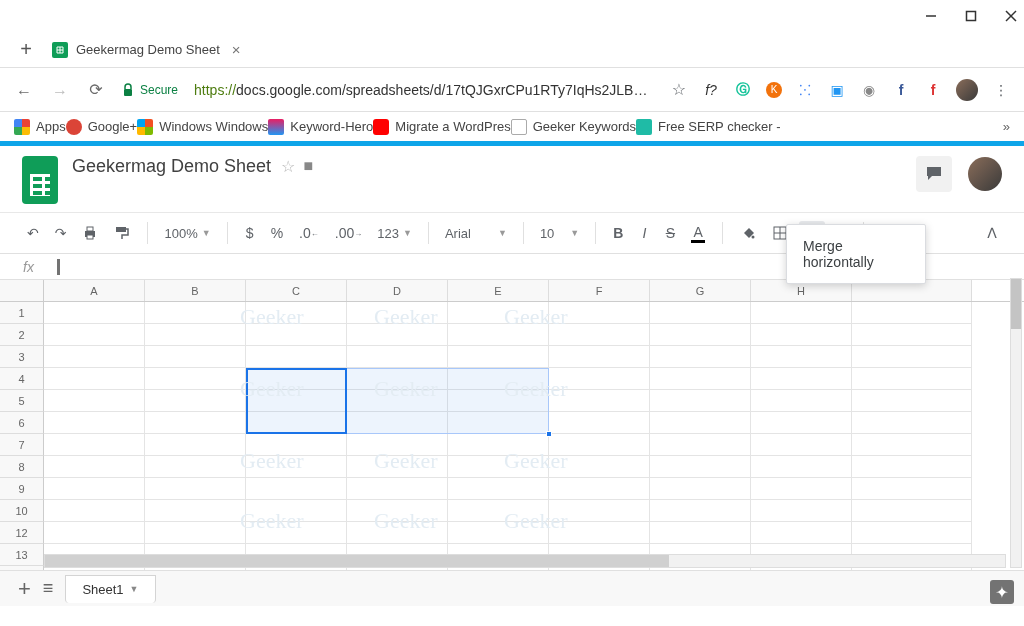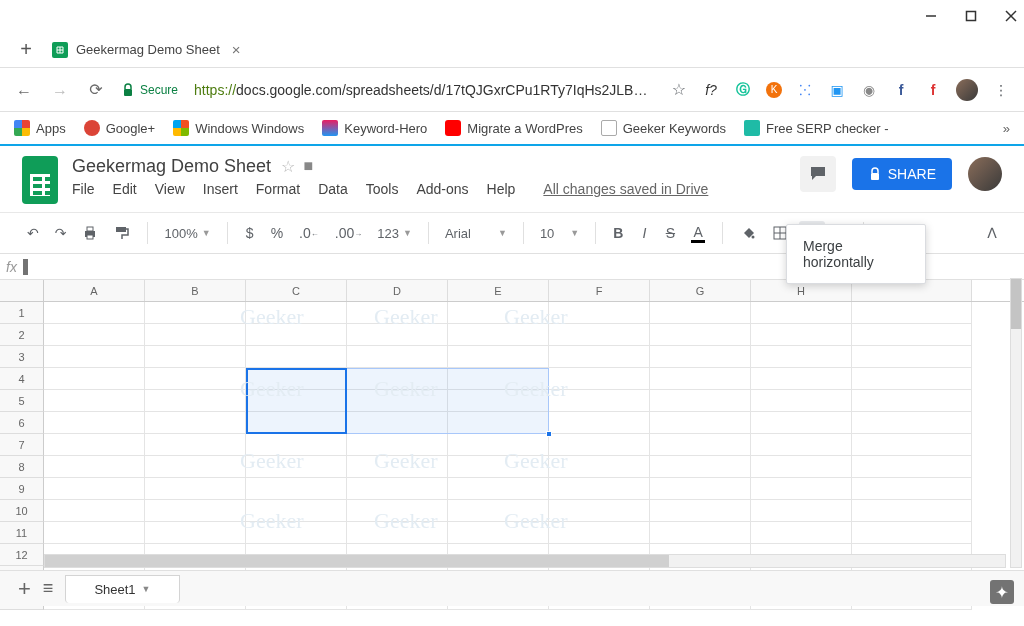--- a/index.html
+++ b/index.html
@@ -12,21 +12,21 @@
 .tab-favicon { width:16px; height:16px; background:#0f9d58; border-radius:2px; display:flex; align-items:center; justify-content:center; }
 .tab-close { color:#777; font-size:15px; margin-left:4px; }
 .url-bar { height:44px; display:flex; align-items:center; padding:0 14px; gap:16px; border-bottom:1px solid #e0e0e0; }
 .nav-arrow,.reload { color:#6b6b6b; width:20px; text-align:center; }
 .nav-arrow.disabled { color:#bdbdbd; }
 .lock { color:#0b8043; font-size:12px; display:flex; align-items:center; gap:6px; }
 .url { flex:1; font-size:14px; color:#333; white-space:nowrap; overflow:hidden; }
 .url .green { color:#4d7c0f; }
 .url-icons { display:flex; gap:14px; align-items:center; }
 .url-icons span { color:#5f6368; width:18px; text-align:center; font-size:14px; }
-.bookmark-bar { height:34px; display:flex; align-items:center; gap:18px; padding:0 14px; border-bottom:2px solid #0ea5e9; font-size:13px; color:#444; }
+.bookmark-bar { height:34px; display:flex; align-items:center; padding:0 14px; border-bottom:5px solid #0ea5e9; font-size:13px; color:#444; }
 .bookmark-bar .bm { display:flex; align-items:center; gap:6px; }
 .bm-ic { width:16px; height:16px; display:inline-block; border-radius:2px; }
 
 .sheets-header { padding:10px 22px 0 22px; display:flex; align-items:flex-start; }
 .sheets-logo { width:36px; height:48px; background:#0f9d58; border-radius:4px; position:relative; margin-right:14px; }
 .sheets-logo::after { content:""; position:absolute; inset:18px 8px 8px 8px; background:repeating-linear-gradient(#fff,#fff 3px,transparent 3px,transparent 7px),repeating-linear-gradient(90deg,#fff,#fff 3px,transparent 3px,transparent 12px); }
 .doc-title-row { display:flex; align-items:center; gap:10px; }
 .doc-title { font-size:18px; color:#414141; }
 .title-icons { color:#b5b5b5; display:flex; gap:8px; }
 .menu-row { display:flex; gap:18px; font-size:14px; color:#444; margin-top:4px; }
@@ -38,40 +38,40 @@
 
 .toolbar { height:42px; border-top:1px solid #e8e8e8; border-bottom:1px solid #e0e0e0; display:flex; align-items:center; padding:0 22px; gap:6px; margin-top:8px; }
 .tb-btn { color:#5f6368; padding:4px 5px; font-size:14px; display:flex; align-items:center; min-width:20px; justify-content:center; }
 .tb-div { width:1px; height:22px; background:#e0e0e0; margin:0 6px; }
 .tb-dropdown { color:#5f6368; font-size:13px; display:flex; align-items:center; gap:4px; padding:0 4px; }
 .tb-dropdown .caret { font-size:9px; color:#999; }
 .tb-btn.active { background:#e8eaed; border-radius:3px; }
 .toolbar .spacer { flex:1; }
 
 .fx-row { height:26px; border-bottom:1px solid #e0e0e0; display:flex; align-items:center; }
-.fx-label { width:28px; text-align:center; font-style:italic; color:#999; font-size:14px; border-right:5px solid #737373; }
+.fx-label { width:60px; text-align:center; font-style:italic; color:#999; font-size:14px; border-right:3px solid #737373; }
 
 .grid-area { position:relative; flex:1; }
 .col-headers { display:flex; height:22px; border-bottom:1px solid #ccc; }
 .corner { width:44px; background:#f8f8f8; border-right:1px solid #ccc; }
 .col-h { width:101px; background:#f8f8f8; border-right:1px solid #ddd; font-size:11px; color:#666; display:flex; align-items:center; justify-content:center; }
 .row-set { position:relative; }
 .row { display:flex; height:22px; }
 .row-h { width:44px; background:#f8f8f8; border-right:1px solid #ccc; border-bottom:1px solid #ddd; font-size:11px; color:#666; display:flex; align-items:center; justify-content:center; }
 .cell { width:101px; border-right:1px solid #e4e4e4; border-bottom:1px solid #e4e4e4; }
 .selection-fill { position:absolute; background:rgba(26,115,232,0.08); border:1px solid #a8c7fa; pointer-events:none; }
 .selection-anchor { position:absolute; border:2px solid #1a73e8; pointer-events:none; }
 .sel-handle { position:absolute; width:6px; height:6px; background:#1a73e8; border:1px solid #fff; }
 
 .merge-menu { position:absolute; left:786px; top:224px; width:140px; background:#fff; border:1px solid #dadce0; box-shadow:0 2px 8px rgba(0,0,0,.18); padding:6px 0; font-size:14px; color:#3c4043; border-radius:2px; z-index:50; }
 .merge-menu .item { padding:7px 16px; }
 .merge-menu .item.hover { background:#f1f3f4; }
 
 .sheet-tabs { position:absolute; left:0; right:0; bottom:20px; height:36px; border-top:1px solid #e0e0e0; background:#f8f8f8; display:flex; align-items:center; gap:12px; padding:0 18px; }
-.sheet-tab { background:#fff; border:1px solid #d4d4d4; border-bottom:none; padding:6px 28px; font-size:13px; color:#333; display:flex; align-items:center; gap:6px; border-radius:0 0 4px 4px; }
+.sheet-tab { background:#fff; border:1px solid #d4d4d4; border-bottom:none; padding:6px 16px; font-size:13px; color:#333; display:flex; align-items:center; gap:6px; border-radius:0 0 4px 4px; }
 .explore { position:absolute; right:10px; bottom:22px; width:24px; height:24px; background:#737373; border-radius:3px; display:flex; align-items:center; justify-content:center; color:#fff; }
 .hscroll { position:absolute; left:44px; right:18px; bottom:58px; height:14px; background:#f1f1f1; border:1px solid #ddd; }
 .hscroll-thumb { position:absolute; left:0; top:0; bottom:0; width:65%; background:#d0d0d0; }
 .vscroll { position:absolute; right:2px; top:278px; width:12px; height:290px; background:#f1f1f1; border:1px solid #ddd; }
 .vscroll-thumb { position:absolute; left:0; right:0; top:0; height:50px; background:#c4c4c4; }
 
 .watermark { position:absolute; color:#e3ecf3; font-size:22px; font-family:Georgia,serif; pointer-events:none; user-select:none; }
 </style>
 </head>
 <body>
@@ -172,46 +172,27 @@
 <div class="sheets-header">
   <div class="sheets-logo"></div>
   <div>
     <div class="doc-title-row">
       <span class="doc-title">Geekermag Demo Sheet</span>
       <span class="title-icons">
         <span>☆</span>
         <span style="color:#888">■</span>
       </span>
     </div>
-    <div class="menu-row">
-      <span>File</span>
-      <span>Edit</span>
-      <span>View</span>
-      <span>Insert</span>
-      <span>Format</span>
-      <span>Data</span>
-      <span>Tools</span>
-      <span>Add-ons</span>
-      <span>Help</span>
-      <span>All changes saved in Drive</span>
-    </div>
   </div>
   <div class="header-right">
     <div class="comment-btn">
         <svg width="18" height="18">
           <path d="M2 2h14v9H7l-4 4v-4H2z" fill="#5f6368"></path>
         </svg>
       </div>
-    <div class="share-btn">
-      <svg width="14" height="14">
-          <rect x="3" y="6" width="8" height="7" rx="1" fill="#fff"></rect>
-          <path d="M4 6V4a3 3 0 016 0v2" fill="none" stroke="#fff" stroke-width="1.5"></path>
-        </svg>
-      <span>SHARE</span>
-    </div>
     <div class="avatar"></div>
   </div>
 </div>
 
 <div class="toolbar">
   <span class="tb-btn">↶</span>
   <span class="tb-btn">↷</span>
   <span class="tb-btn">
       <svg width="16" height="16">
         <rect x="3" y="6" width="10" height="6" fill="#5f6368"></rect>
@@ -441,32 +422,20 @@
         <div class="cell"></div>
         <div class="cell"></div>
         <div class="cell"></div>
         <div class="cell"></div>
         <div class="cell"></div>
         <div class="cell"></div>
         <div class="cell"></div>
         <div class="cell" style="width: 120px;"></div>
       </div>
       <div class="row">
-        <div class="row-h">11</div>
-        <div class="cell"></div>
-        <div class="cell"></div>
-        <div class="cell"></div>
-        <div class="cell"></div>
-        <div class="cell"></div>
-        <div class="cell"></div>
-        <div class="cell"></div>
-        <div class="cell"></div>
-        <div class="cell" style="width: 120px;"></div>
-      </div>
-      <div class="row">
         <div class="row-h">12</div>
         <div class="cell"></div>
         <div class="cell"></div>
         <div class="cell"></div>
         <div class="cell"></div>
         <div class="cell"></div>
         <div class="cell"></div>
         <div class="cell"></div>
         <div class="cell"></div>
         <div class="cell" style="width: 120px;"></div>

